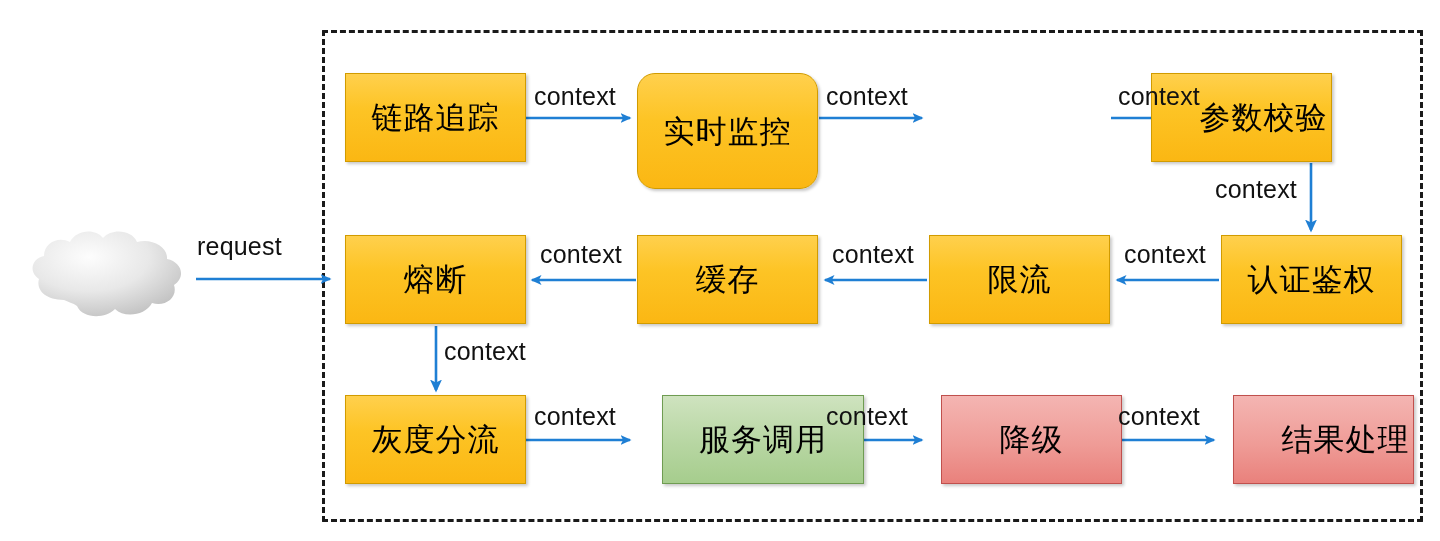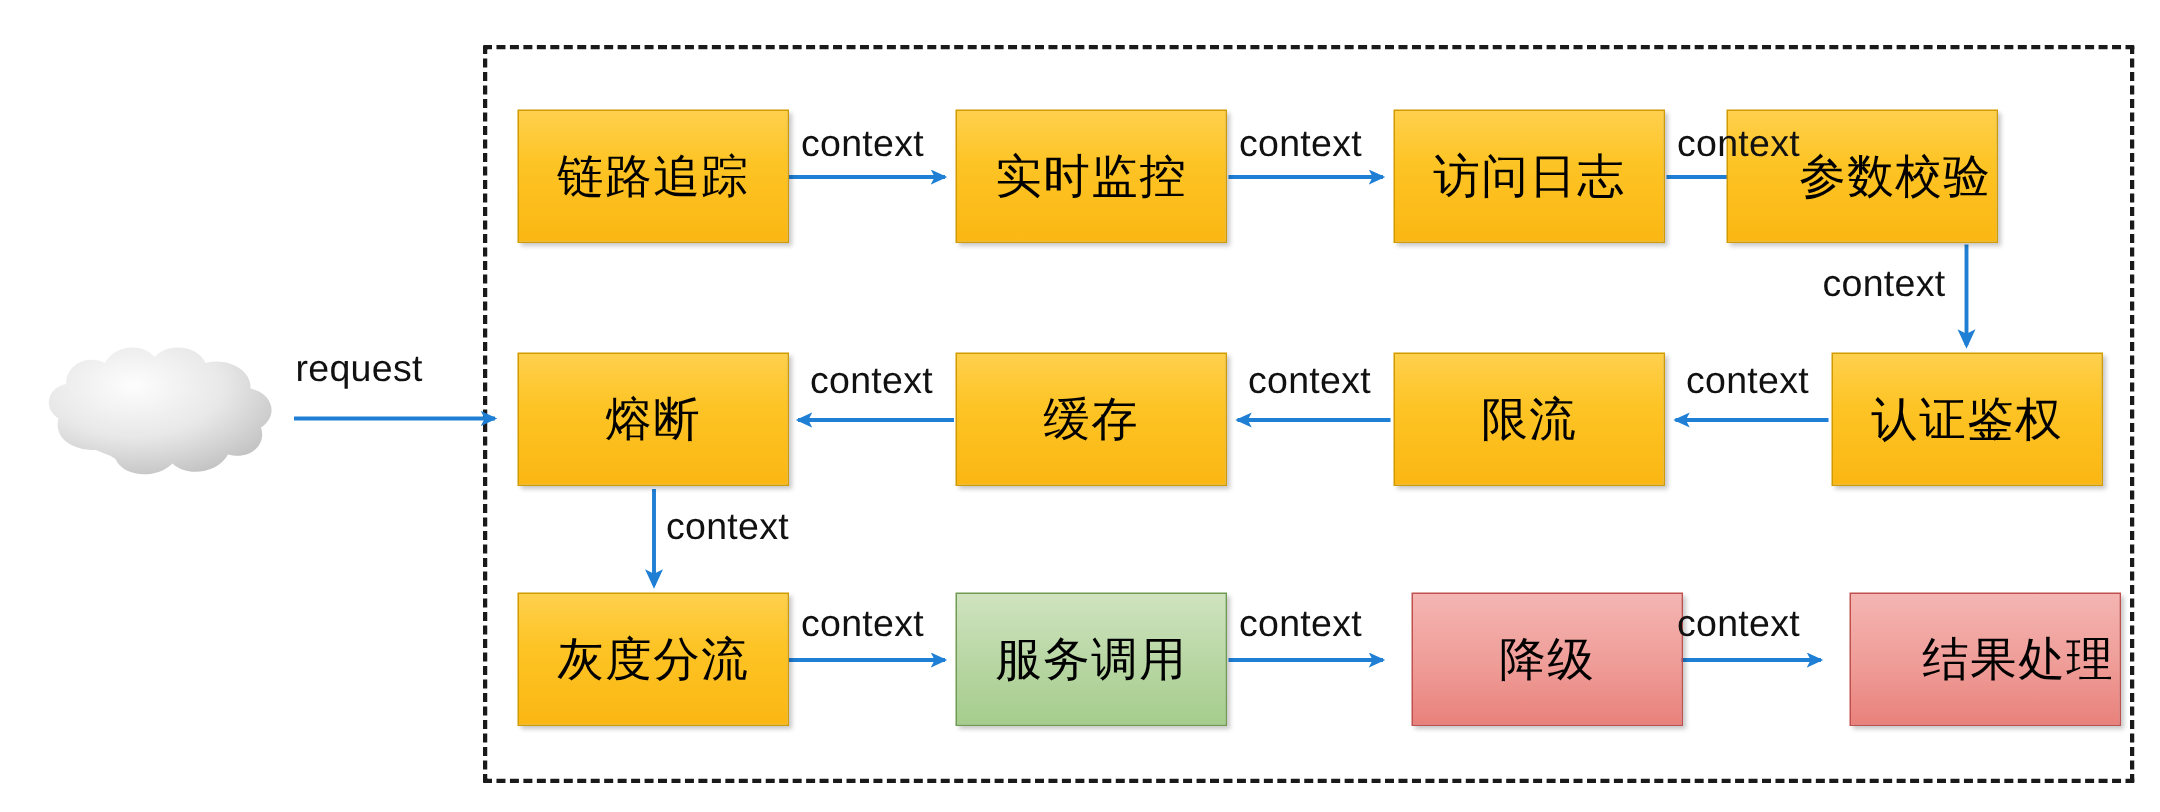--- a/index.html
+++ b/index.html
@@ -153,31 +153,30 @@
 
     <line x1="436" y1="326" x2="436" y2="390" stroke="#1f7fd4" stroke-width="2.6" marker-end="url(#arrow-d)"></line>
 
     <line x1="526" y1="440" x2="630" y2="440" stroke="#1f7fd4" stroke-width="2.6" marker-end="url(#arrow-r)"></line>
     <line x1="819" y1="440" x2="922" y2="440" stroke="#1f7fd4" stroke-width="2.6" marker-end="url(#arrow-r)"></line>
     <line x1="1111" y1="440" x2="1214" y2="440" stroke="#1f7fd4" stroke-width="2.6" marker-end="url(#arrow-r)"></line>
   </svg>
 
 
   <div class="node orange" style="left:345px; top:73px; width:181px; height:89px;">链路追踪</div>
-  <div class="node orange" style="left:637px; top:73px; width:181px; height:89px;">实时监控</div>
-  <div class="node orange" style="left:929px; top:73px; width:181px; height:89px;">访问日志</div>
+  <div class="node orange" style="left:637px; top:73px; width:181px; height:116px;border-radius:18px;">实时监控</div>
   <div class="node orange" style="left:1151px; top:73px; width:181px; height:89px;padding-left:44px;">参数校验</div>
 
   <div class="node orange" style="left:345px; top:235px; width:181px; height:89px;">熔断</div>
   <div class="node orange" style="left:637px; top:235px; width:181px; height:89px;">缓存</div>
   <div class="node orange" style="left:929px; top:235px; width:181px; height:89px;">限流</div>
   <div class="node orange" style="left:1221px; top:235px; width:181px; height:89px;">认证鉴权</div>
 
   <div class="node orange" style="left:345px; top:395px; width:181px; height:89px;">灰度分流</div>
-  <div class="node green" style="left:637px; top:395px; width:181px; height:89px;">服务调用</div>
+  <div class="node green" style="left:662px; top:395px; width:202px; height:89px;">服务调用</div>
   <div class="node red" style="left:929px; top:395px; width:181px; height:89px;">降级</div>
   <div class="node red" style="left:1221px; top:395px; width:181px; height:89px;padding-left:44px;">结果处理</div>
 
   <div class="edge-label" style="left:197px; top:232px;">request</div>
 
   <div class="edge-label" style="left:534px; top:82px;">context</div>
   <div class="edge-label" style="left:826px; top:82px;">context</div>
   <div class="edge-label" style="left:1118px; top:82px;">context</div>
 
   <div class="edge-label" style="left:1215px; top:175px;">context</div>

